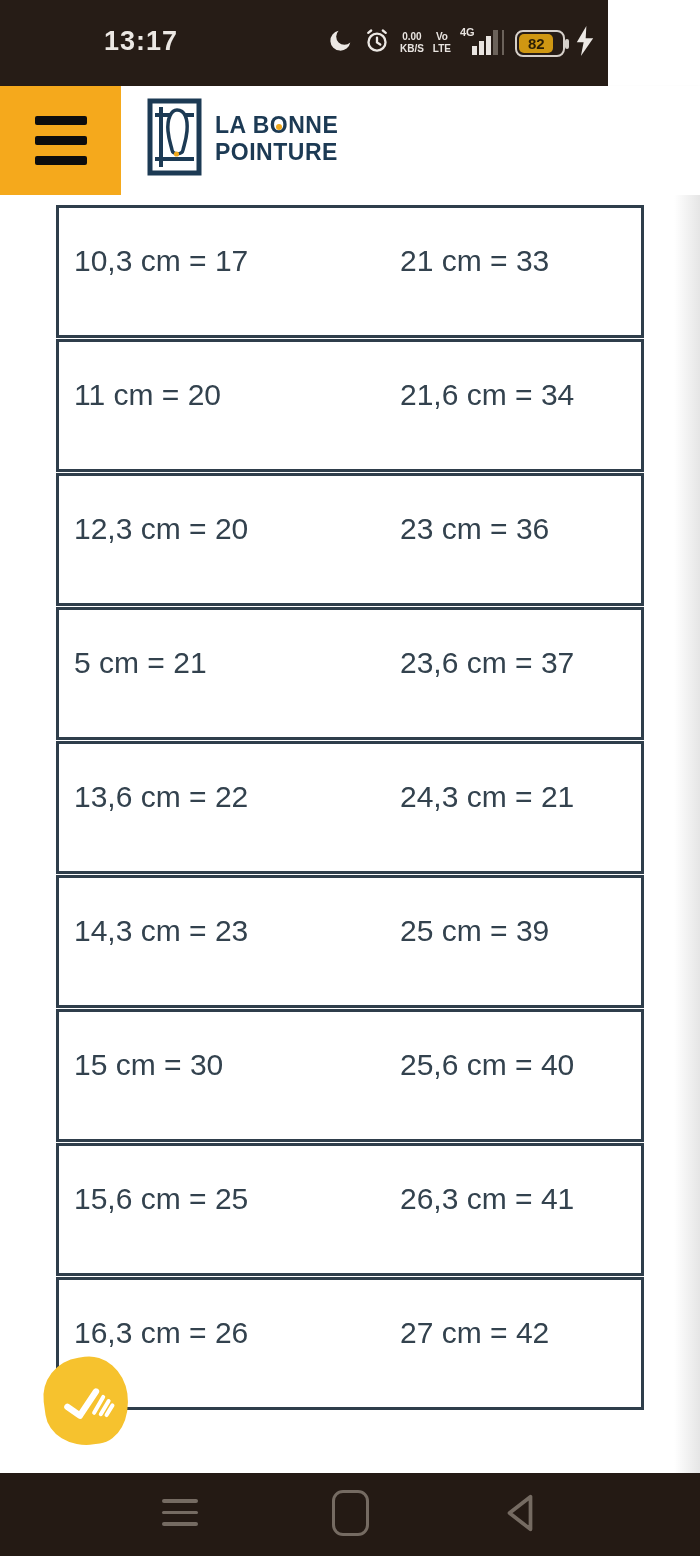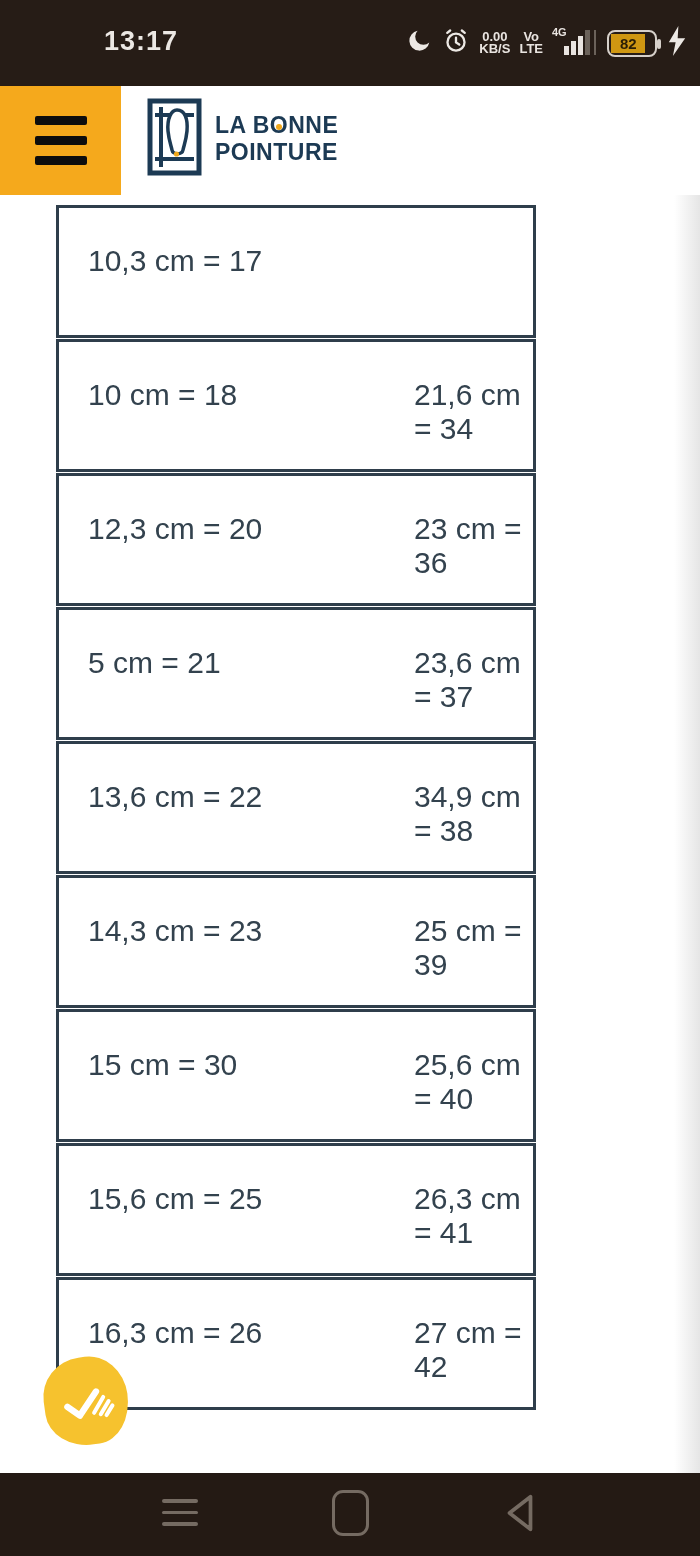--- a/index.html
+++ b/index.html
@@ -1,33 +1,33 @@
 <!DOCTYPE html>
 <html><head>
 <meta charset="utf-8">
 <style>
   * { margin:0; padding:0; box-sizing:border-box; }
   html,body { width:700px; height:1556px; overflow:hidden; background:#fff;
               font-family:"Liberation Sans", sans-serif; }
   .screen { position:relative; width:700px; height:1556px; background:#ffffff; }
 
   
-  .statusbar { position:absolute; top:0; left:0; width:700px; height:86px;
+  .statusbar { position:absolute; top:0; left:0; width:608px; height:86px;
                background:#261c16; color:#e9e4e0; display:flex; align-items:center; }
   .sb-time { position:absolute; left:104px; top:26px; font-size:27px; font-weight:700;
              letter-spacing:1px; color:#ece8e4; }
   .sb-right { position:absolute; right:12px; top:0; height:86px; display:flex;
               align-items:center; gap:9px; }
   .sb-stack { display:flex; flex-direction:column; align-items:center;
-              font-size:13px; font-weight:700; line-height:12px; color:#e9e4e0; }
+              font-size:10px; font-weight:700; line-height:12px; color:#e9e4e0; }
   .battery { position:relative; width:50px; height:27px; border:2.5px solid #d6d0ca;
              border-radius:8px; display:flex; align-items:center; padding:2px; }
   .battery::after { content:''; position:absolute; right:-6px; top:7px; width:4px;
                     height:10px; background:#d6d0ca; border-radius:2px; }
-  .battery-fill { width:82%; height:100%; background:#cf9712; border-radius:0;
+  .battery-fill { width:82%; height:100%; background:#cf9712; border-radius:5px;
                   display:flex; align-items:center; justify-content:center;
                   font-size:15px; font-weight:700; color:#2a1e06; }
 
   
   .header { position:absolute; top:86px; left:0; width:700px; height:111px;
             background:#ffffff; border-bottom:1px solid #d9d9d9;
             box-shadow:0 2px 4px rgba(0,0,0,0.08); }
   .menu-box { position:absolute; left:0; top:0; width:121px; height:109px;
               background:#f5a91c; display:flex; flex-direction:column;
               justify-content:center; align-items:center; gap:11px; cursor:pointer; }
@@ -45,23 +45,23 @@
   .wish-count { font-size:30px; color:#2e3d49; }
   .hdr-bag    { position:absolute; left:582px; top:111px; cursor:pointer; }
 
   
   .content { position:absolute; top:195px; left:0; width:700px; height:1278px;
              background:#ffffff; overflow:hidden; }
   .edge-shade { position:absolute; top:195px; right:0; width:26px; height:1278px;
                 background:linear-gradient(to right, rgba(0,0,0,0), rgba(0,0,0,0.10));
                 pointer-events:none; }
   .size-table { margin:10px 56px 0 56px; width:588px; }
-  .trow { width:480px; height:133px; border:3px solid #2f3e4b; margin-bottom:1px;
+  .trow { width:588px; height:133px; border:3px solid #2f3e4b; margin-bottom:1px;
           background:#fff; display:grid; grid-template-columns:326px 1fr;
-          padding:36px 0 0 29px; font-size:30px; color:#33424e; line-height:34px; }
+          padding:36px 0 0 15px; font-size:30px; color:#33424e; line-height:34px; }
 
   
   .fab { position:absolute; left:44px; top:1357px; width:84px; height:88px;
          background:#f6c22e; border-radius:52% 48% 44% 56% / 48% 52% 56% 44%;
          transform:rotate(-8deg); display:flex; align-items:center; justify-content:center;
          cursor:pointer; }
 
   
   .navbar { position:absolute; left:0; top:1473px; width:700px; height:83px;
             background:#241a14; display:flex; align-items:center; }
@@ -166,36 +166,37 @@
         <path d="M6.5 9 4.6 27.5h14.8L17.5 9z"></path>
         <path d="M8.6 9.5V6.8a3.4 3.4 0 0 1 6.8 0v2.7" stroke-linecap="round"></path>
       </svg>
     </span>
   </div>
 
   <div class="content">
     <div class="size-table">
       <div class="trow">
         <span>10,3 cm = 17</span>
-      </div>
-      <div class="trow">
-        <span>10 cm = 18</span>
+        <span>21 cm = 33</span>
+      </div>
+      <div class="trow">
+        <span>11 cm = 20</span>
         <span>21,6 cm = 34</span>
       </div>
       <div class="trow">
         <span>12,3 cm = 20</span>
         <span>23 cm = 36</span>
       </div>
       <div class="trow">
         <span>5 cm = 21</span>
         <span>23,6 cm = 37</span>
       </div>
       <div class="trow">
         <span>13,6 cm = 22</span>
-        <span>34,9 cm = 38</span>
+        <span>24,3 cm = 21</span>
       </div>
       <div class="trow">
         <span>14,3 cm = 23</span>
         <span>25 cm = 39</span>
       </div>
       <div class="trow">
         <span>15 cm = 30</span>
         <span>25,6 cm = 40</span>
       </div>
       <div class="trow">

